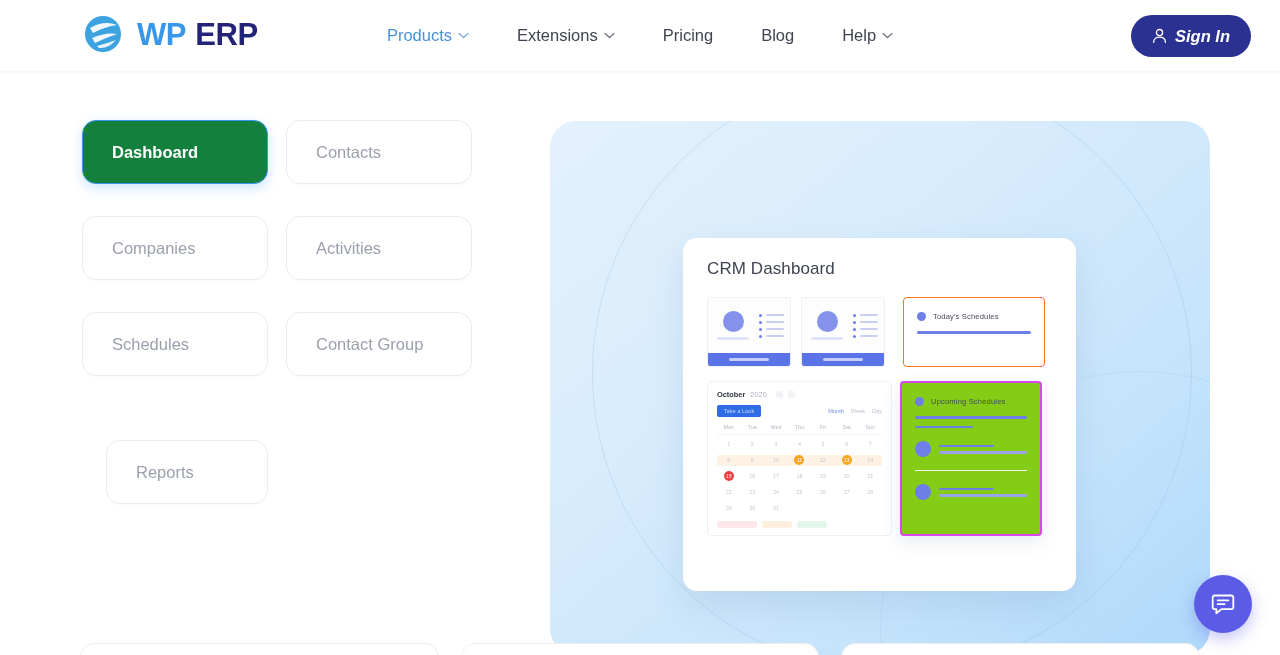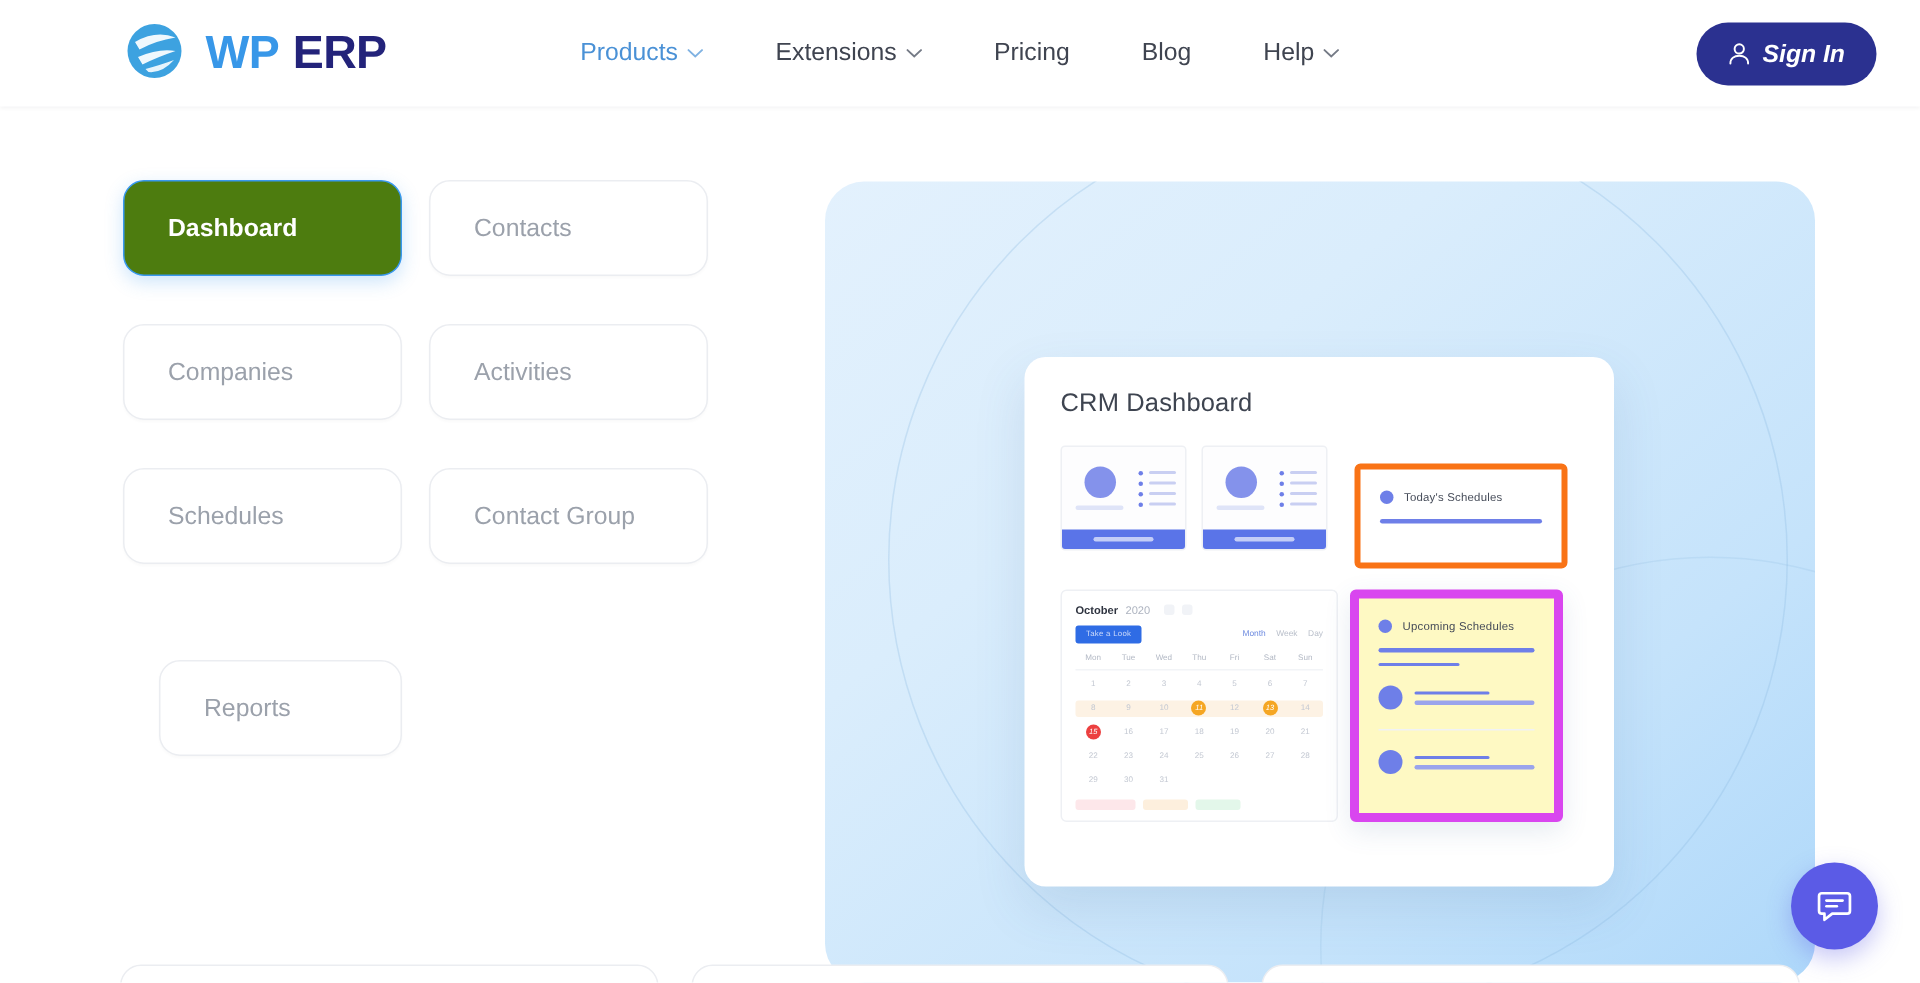--- a/index.html
+++ b/index.html
@@ -85,21 +85,21 @@
     padding: 0 29px;
     font-size: 16.5px;
     color: #9ba1ab;
     cursor: pointer;
     margin-bottom: 32px;
     box-shadow: 0 1px 2px rgba(16,24,40,0.025);
     line-height: 1.35;
   }
   .tab-card.two-line { height: 84px; padding-right: 16px; }
   .tab-card.active {
-    background: #4d7c0f;
+    background: #15803d;
     border-color: #3898ef;
     color: #ffffff;
     font-weight: 700;
     box-shadow: 0 4px 12px rgba(56,152,239,0.25);
   }
   .tab-col.right { padding-top: 0; }
   .tab-col.right .tab-card:nth-child(3) { margin-bottom: 10px; }
 
   
   .hero-panel {
@@ -156,26 +156,25 @@
   .stat-underline { width: 32px; height: 3px; border-radius: 2px; background: #dfe4f8; }
   .stat-list { display: flex; flex-direction: column; gap: 4px; }
   .stat-list-row { display: flex; align-items: center; gap: 4px; }
   .stat-bullet { width: 3px; height: 3px; border-radius: 50%; background: #6e7fe8; }
   .stat-line { width: 18px; height: 2px; background: #c9cff2; border-radius: 1px; }
   .stat-footer { height: 13px; background: #5a74e8; display: flex; align-items: center; justify-content: center; }
   .stat-footer span { width: 40px; height: 3px; background: #c3cdf7; border-radius: 2px; display: block; }
 
   .today-card {
     width: 142px; height: 70px;
-    border: 4px solid #f97316;
+    border: 1px solid #f97316;
     border-radius: 4px;
     background: #ffffff;
     padding: 14px 13px;
     margin-left: 8px;
-    margin-top: 12px;
   }
   .sched-head { display: flex; align-items: center; gap: 7px; margin-bottom: 10px; }
   .sched-bullet { width: 9px; height: 9px; border-radius: 50%; background: #6e7fe8; flex: none; }
   .sched-label { font-size: 7.6px; color: #454b58; letter-spacing: .15px; white-space: nowrap; }
   .sched-rule { height: 2.6px; background: #6e7fe8; border-radius: 2px; }
 
   .dash-bottom { display: flex; gap: 8px; margin-top: 14px; }
 
   
   .cal-card {
@@ -219,23 +218,23 @@
   .day-red { background: #ec4040; }
   .cal-legend { display: flex; gap: 5px; margin-top: 5px; }
   .legend-pill { height: 7px; border-radius: 2px; }
   .lg-red { width: 40px; background: #fde7ea; }
   .lg-orange { width: 30px; background: #fdefdd; }
   .lg-green { width: 30px; background: #e3f7ea; }
 
   
   .upcoming-card {
     width: 142px;
-    border: 6px solid #d946ef;
+    border: 2px solid #d946ef;
     border-radius: 4px;
-    background: #fef9c3;
+    background: #84cc16;
     box-shadow: 0 6px 18px rgba(60,100,150,0.13);
     padding: 14px 13px 0;
     display: flex; flex-direction: column;
   }
   .up-rule-long { width: 100%; height: 2.6px; background: #6e7fe8; border-radius: 2px; margin-bottom: 7px; }
   .up-rule-short { width: 52%; height: 2.6px; background: #6e7fe8; border-radius: 2px; }
   .up-item { display: flex; align-items: center; gap: 8px; padding: 13px 0; }
   .up-avatar { width: 16px; height: 16px; border-radius: 50%; background: #6e7fe8; flex: none; }
   .up-lines { display: flex; flex-direction: column; gap: 4px; flex: 1; }
   .up-line-a { width: 62%; height: 2.4px; background: #6e7fe8; border-radius: 2px; }

